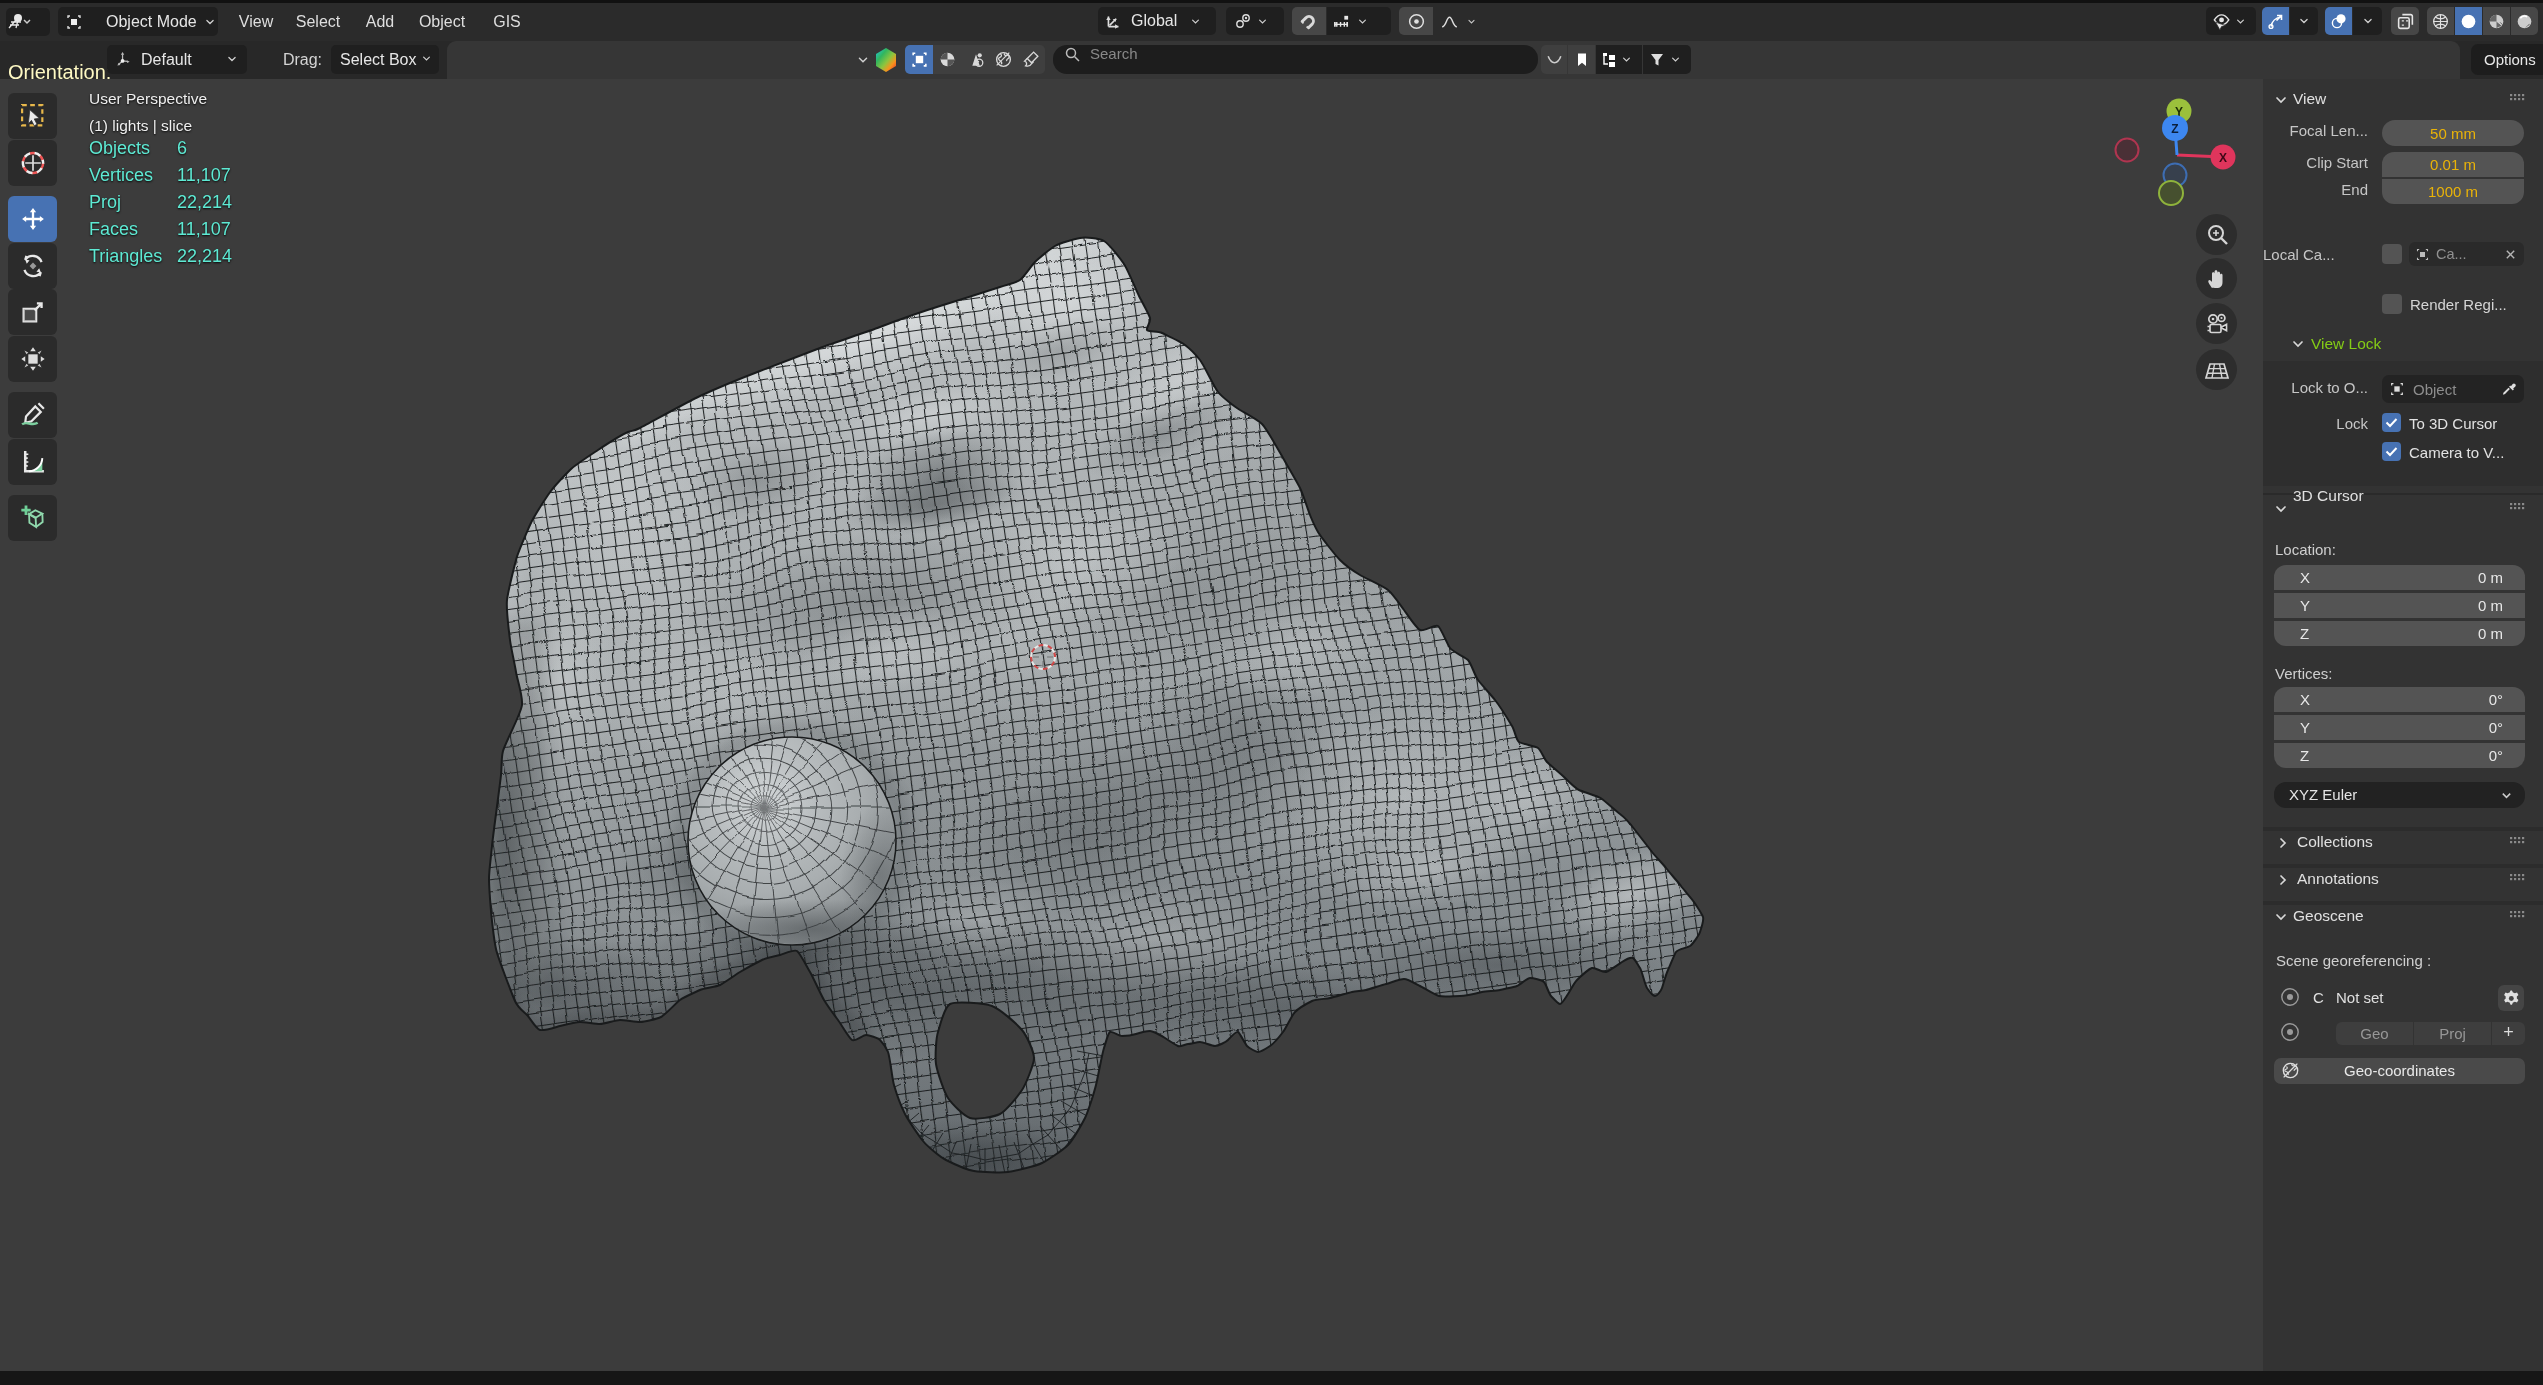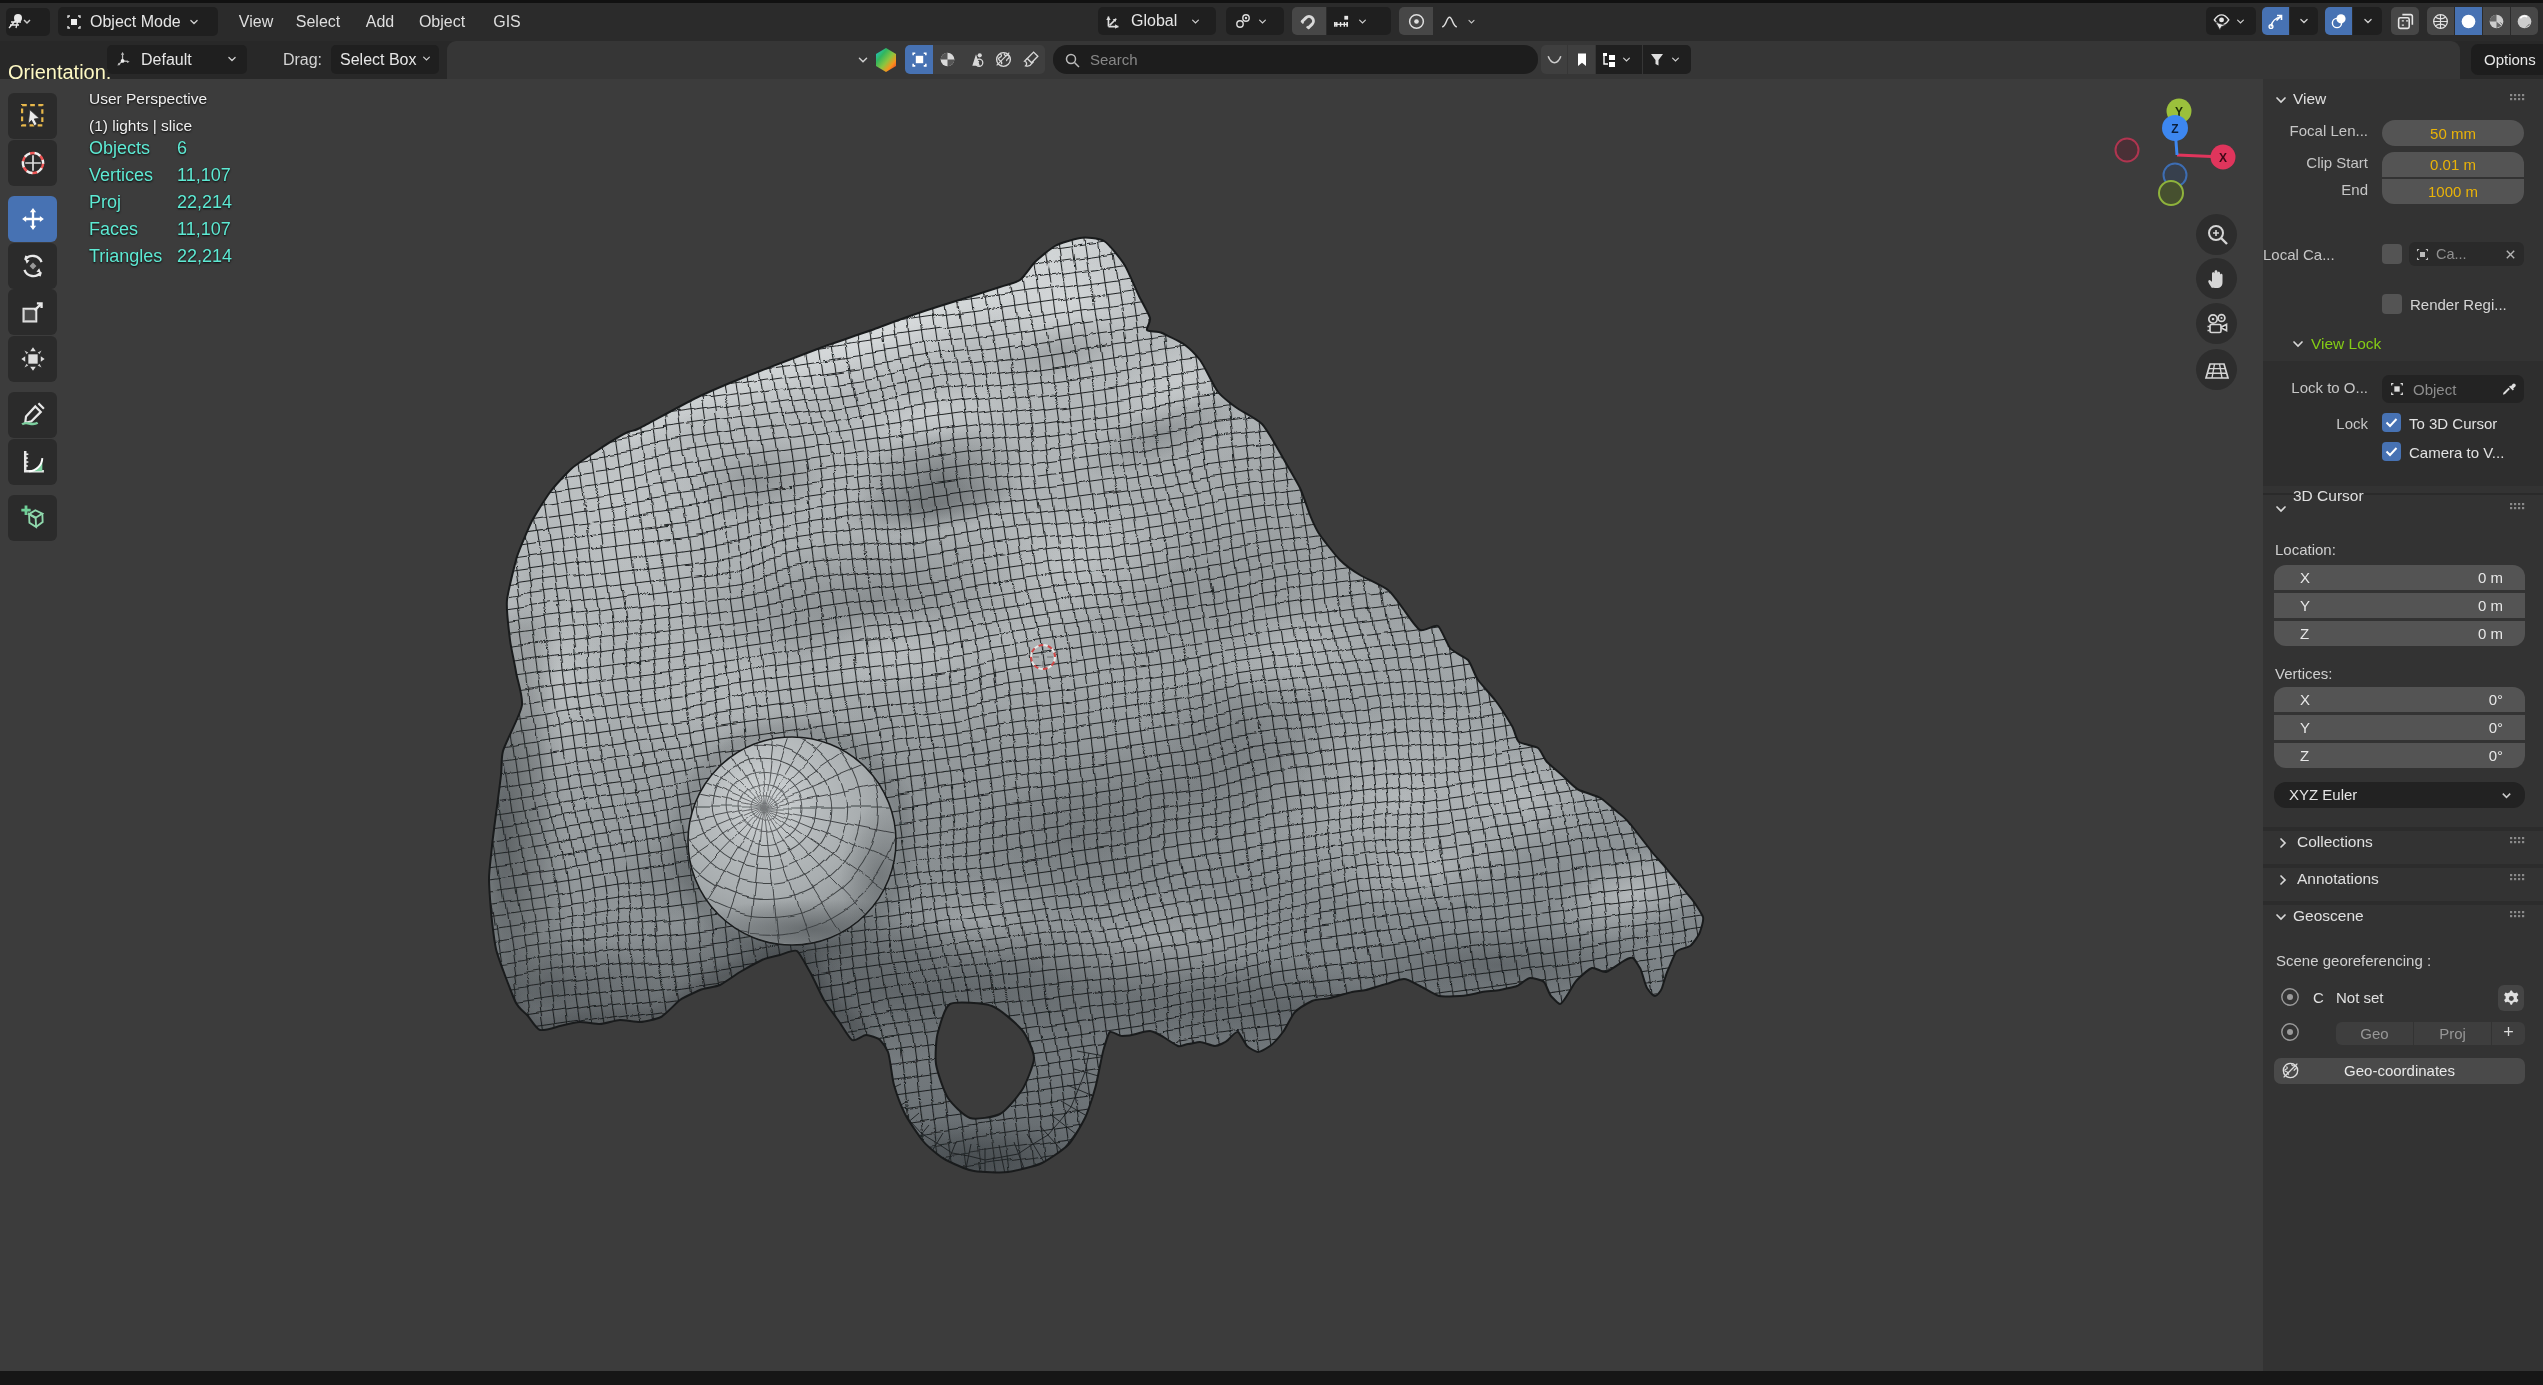--- a/index.html
+++ b/index.html
@@ -20,21 +20,21 @@
       <path d="M18 8l3 3 3-3" stroke="#ccc" stroke-width="1.5" fill="none"></path>
     </svg>
   </div>
 <div class="db" style="left:58px;top:7px;width:160px;height:29px;color:#e6e6e6;font-size:16px">
     <span style="margin-left:7px">
       <svg width="18" height="18" viewBox="0 0 18 18" style="">
         <path d="M3 5V3h2M13 3h2v2M15 13v2h-2M5 15H3v-2" stroke="#ddd" stroke-width="1.4" fill="none"></path>
         <rect x="6" y="6" width="6" height="6" fill="#eee"></rect>
       </svg>
     </span>
-    <span style="margin-left:7px">Object Mode</span>
+    <span style="margin-left:23px">Object Mode</span>
     <span style="margin-left:6px">
       <svg width="14" height="14" viewBox="0 0 18 18" style="">
         <path d="M5 7l4 4 4-4" stroke="#d0d0d0" stroke-width="1.6" fill="none" stroke-linecap="round"></path>
       </svg>
     </span>
   </div>
 <div style="position:absolute;left:228px;top:7px;width:56px;height:29px;line-height:29px;text-align:center;color:#dedede;font-size:16px">View</div>
 <div style="position:absolute;left:286px;top:7px;width:64px;height:29px;line-height:29px;text-align:center;color:#dedede;font-size:16px">Select</div>
 <div style="position:absolute;left:355px;top:7px;width:50px;height:29px;line-height:29px;text-align:center;color:#dedede;font-size:16px">Add</div>
 <div style="position:absolute;left:408px;top:7px;width:68px;height:29px;line-height:29px;text-align:center;color:#dedede;font-size:16px">Object</div>
@@ -248,21 +248,21 @@
       <path d="M6 3.5c2 1.5 1 3-0.5 3.5S4 9 5.5 10 8 12 7 13.5M10 3c-1 2 1 2.5 2.5 2S15 6 14 7.5s-2.5 1-2 3" stroke="#d9d9d9" stroke-width="1.2" fill="none"></path>
       <path d="M14.5 2.5l-12 12" stroke="#d9d9d9" stroke-width="1.1"></path>
     </svg>
   </div>
 <div class="gb" style="background:#3f3f3f;left:1017px;top:45px;width:28px;height:29px;border-radius:0 5px 5px 0">
     <svg width="19" height="19" viewBox="0 0 18 18" style="">
       <path d="M11 2l4 4-6 6-4-4z" stroke="#d9d9d9" stroke-width="1.3" fill="none"></path>
       <path d="M5 8l-2.5 2.5c2 .5 2.5 3 1 4.5 2 .5 4.5 0 5.5-2l2-2" stroke="#d9d9d9" stroke-width="1.3" fill="none"></path>
     </svg>
   </div>
-<div style="position:absolute;left:1053px;top:45px;width:485px;height:29px;background:#1d1d1d;border-radius:14px;display:flex;align-items:center">
+<div style="position:absolute;left:1053px;top:45px;width:485px;height:29px;background:#1d1d1d;border-radius:14px;display:flex;">
     <span style="margin-left:10px">
       <svg width="18" height="18" viewBox="0 0 18 18" style="">
         <circle cx="8" cy="8" r="4.5" stroke="#bbb" stroke-width="1.5" fill="none"></circle>
         <path d="M11.5 11.5L16 16" stroke="#bbb" stroke-width="1.5"></path>
       </svg>
     </span>
     <span style="margin-left:9px;color:#888;font-size:15px">Search</span>
   </div>
 <div class="gb" style="background:#3f3f3f;left:1541px;top:45px;width:26px;height:29px;border-radius:5px 0 0 5px">
     <svg width="19" height="19" viewBox="0 0 18 18" style="">

